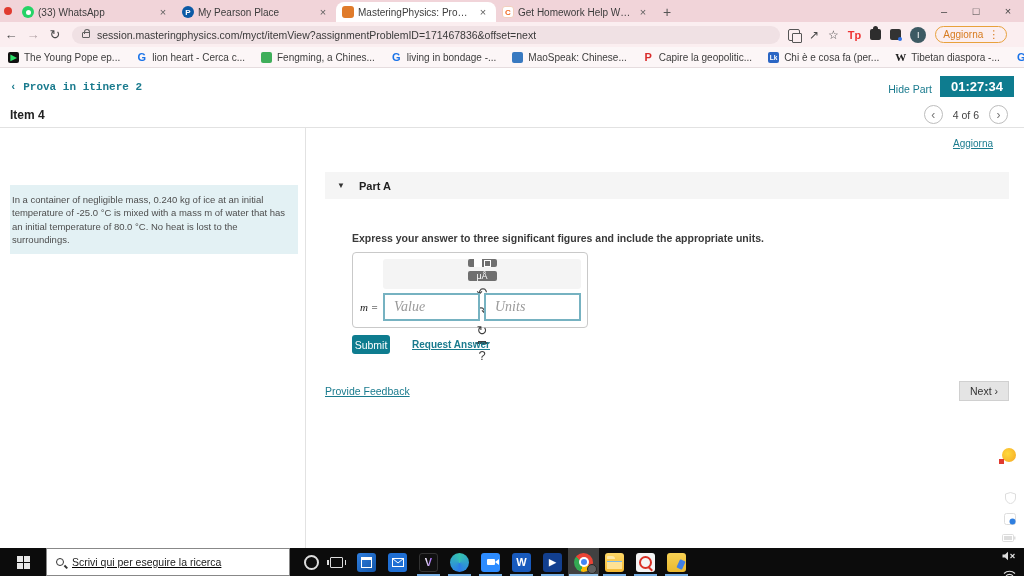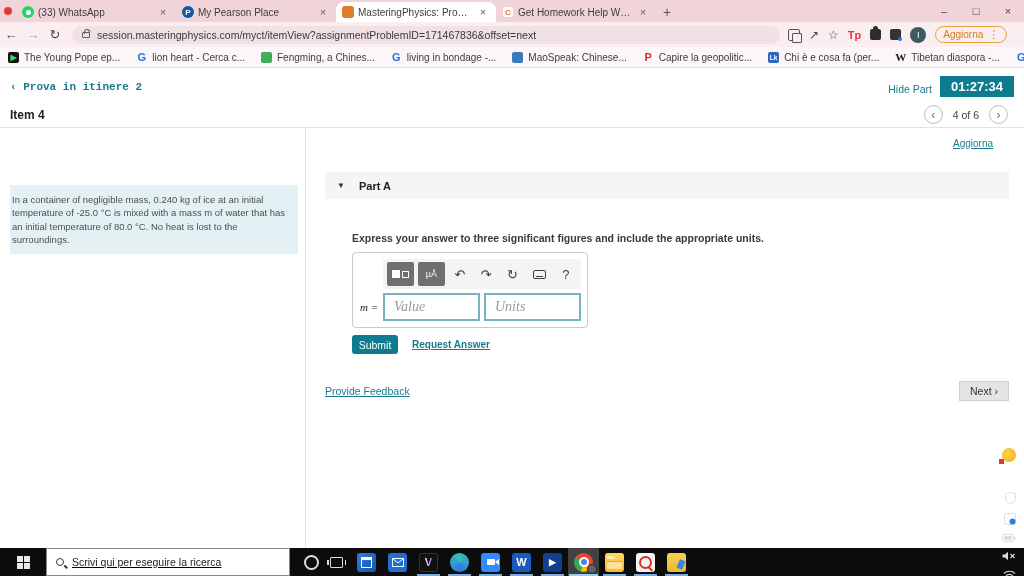--- a/index.html
+++ b/index.html
@@ -69,33 +69,33 @@
   .hdivider { position:absolute; left:0; right:0; top:59px; height:1px; background:#e2e2e2; }
   .vdivider { position:absolute; left:305px; top:59px; bottom:0; width:1px; background:#e2e2e2; }
   .problembox { position:absolute; left:10px; top:117px; width:288px; background:#e3f1f4; padding:8px 2px; font-size:9.5px; line-height:1.4; color:#4e4e4e; }
   .constants { position:absolute; right:31px; top:70px; font-size:10px; text-decoration:underline; }
   .parta-bar { position:absolute; left:325px; right:15px; top:104px; height:27px; background:#f5f5f5; display:flex; align-items:center; padding:0 12px; gap:14px; }
   .caret { font-size:8px; color:#333; }
   .parta-label { font-size:11px; font-weight:bold; color:#222; }
   .question { position:absolute; left:352px; top:146px; right:30px; font-size:10.5px; color:#3a3a3a; }
   .instruction { position:absolute; left:352px; top:164px; font-size:10.5px; font-weight:bold; color:#3a3a3a; }
   .widget { position:absolute; left:352px; top:184px; width:236px; height:76px; border:1px solid #c9c9c9; border-radius:4px; background:#fff; }
-  .eq-toolbar { position:absolute; left:30px; top:6px; width:198px; height:30px; background:#f4f4f4; border-radius:3px; display:flex; align-items:center; padding:0 4px; gap:4px; }
+  .eq-toolbar { position:absolute; left:30px; top:6px; width:198px; height:30px; background:#f4f4f4; border-radius:3px; display:flex; align-items:center; padding:0 4px; gap:4px;flex-direction:column; }
   .eqbtn { width:29px; height:24px; background:#6f6f6f; border-radius:2px; display:flex; align-items:center; justify-content:center; color:#fff; font-size:9px; position:relative; }
   .tmpl-sq { width:8px; height:8px; background:#fff; display:inline-block; margin-right:2px; }
   .tmpl-sq2 { width:7px; height:7px; border:1px solid #fff; display:inline-block; vertical-align:top; }
   .eqicon { color:#3f3f3f; font-size:13px; width:24px; text-align:center; }
   .kbd-ico { width:14px; height:9px; border:1px solid #3f3f3f; border-radius:2px; position:relative; margin:0 5px; }
   .kbd-ico::after { content:""; position:absolute; left:2px; right:2px; bottom:1px; height:1px; background:#3f3f3f; }
   .mlabel { position:absolute; left:7px; top:48px; font-family:"Liberation Serif", serif; font-style:italic; font-size:11px; color:#222; }
   .ansinput { position:absolute; top:40px; height:26px; border:2px solid #76b2c1; font-family:Liberation Serif, serif; font-style:italic; font-size:14px; color:#555; padding:12px 9px; background:#fff; }
   .ansinput::placeholder { color:#9a9a9a; font-family:"Liberation Serif", serif; font-style:italic; }
   .ansinput.val { left:30px; width:97px; }
   .ansinput.uni { left:131px; width:97px; }
-  .submitbtn { position:absolute; left:352px; top:267px; width:46px; height:19px; background:#0e7c8f; color:#fff; border:none; border-radius:3px; font-size:10.5px; font-family:"Liberation Sans", sans-serif; }
+  .submitbtn { position:absolute; left:352px; top:267px; width:38px; height:19px; background:#0e7c8f; color:#fff; border:none; border-radius:3px; font-size:10.5px; font-family:"Liberation Sans", sans-serif; }
   .reqans { position:absolute; left:412px; top:271px; font-size:10px; font-weight:bold; text-decoration:underline; }
   .feedback { position:absolute; left:325px; top:317px; font-size:10.5px; text-decoration:underline; }
   .nextbtn { position:absolute; right:15px; top:313px; width:50px; height:20px; background:#e4e4e4; border:1px solid #d0d0d0; color:#333; font-size:10.5px; display:flex; align-items:center; justify-content:center; gap:3px; }
 
   
   .taskbar { position:absolute; left:0; right:0; bottom:0; height:28px; background:#0c0c0c; display:flex; align-items:center; }
   .startbtn { width:46px; height:28px; display:flex; align-items:center; justify-content:center; }
   .winlogo { width:13px; height:13px; display:grid; grid-template-columns:6px 6px; grid-template-rows:6px 6px; gap:1px; }
   .winlogo span { background:#e8e8e8; }
   .searchbox { width:244px; height:28px; background:#fff; border:1px solid #888; display:flex; align-items:center; padding:0 9px; gap:8px;text-decoration:underline; }

